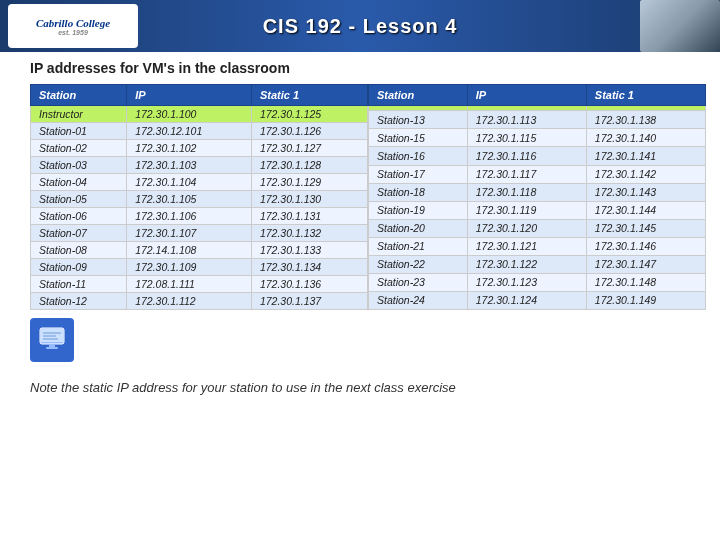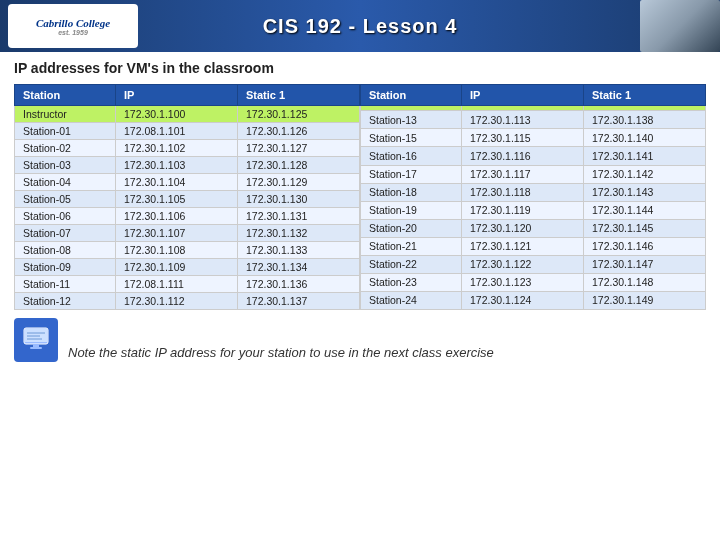--- a/index.html
+++ b/index.html
@@ -56,32 +56,34 @@
       top: 0;
       width: 80px;
       height: 52px;
       background: linear-gradient(135deg, #b8c8d8, #8899aa, #334455);
       border-radius: 2px;
     }
 
     
     .page {
       padding: 8px 14px 6px 14px;
+      margin-left: 16px;
     }
     .page-subtitle {
       font-size: 14px;
       font-weight: bold;
       color: #222;
       margin-bottom: 8px;
     }
 
     
     .tables-row {
       display: flex;
       gap: 0;
+      font-style: italic;
     }
 
     
     .ip-table {
       border-collapse: collapse;
       font-size: 11px;
       flex: 1;
     }
     .ip-table th {
       background: #2255aa;
@@ -104,23 +106,24 @@
     .ip-table tr:nth-child(odd) td {
       background: #eef4ff;
     }
     .ip-table tr:first-child td {
       background: #bef264;
     }
 
     
     .footer {
       display: flex;
-      align-items: flex-end;
+      align-items: flex-start;
       margin-top: 8px;
-      gap: 10px;
+      gap: 16px;
+      flex-direction: column;
     }
     .footer-icon {
       width: 44px;
       height: 44px;
       background: #3366cc;
       border-radius: 4px;
       display: flex;
       align-items: center;
       justify-content: center;
       flex-shrink: 0;
@@ -174,21 +177,21 @@
         </tr>
       </thead>
       <tbody id="left-tbody">
       <tr>
             <td>Instructor</td>
             <td>172.30.1.100</td>
             <td>172.30.1.125</td>
           </tr>
           <tr>
             <td>Station-01</td>
-            <td>172.08.1.101</td>
+            <td>172.30.12.101</td>
             <td>172.30.1.126</td>
           </tr>
           <tr>
             <td>Station-02</td>
             <td>172.30.1.102</td>
             <td>172.30.1.127</td>
           </tr>
           <tr>
             <td>Station-03</td>
             <td>172.30.1.103</td>
@@ -209,21 +212,21 @@
             <td>172.30.1.106</td>
             <td>172.30.1.131</td>
           </tr>
           <tr>
             <td>Station-07</td>
             <td>172.30.1.107</td>
             <td>172.30.1.132</td>
           </tr>
           <tr>
             <td>Station-08</td>
-            <td>172.30.1.108</td>
+            <td>172.14.1.108</td>
             <td>172.30.1.133</td>
           </tr>
           <tr>
             <td>Station-09</td>
             <td>172.30.1.109</td>
             <td>172.30.1.134</td>
           </tr>
           <tr>
             <td>Station-11</td>
             <td>172.08.1.111</td>

